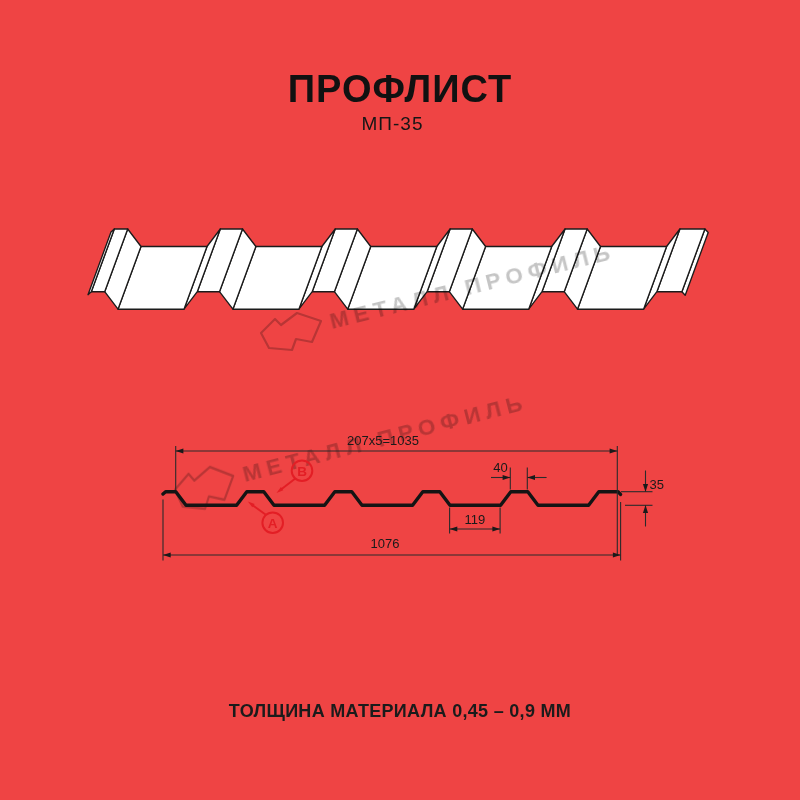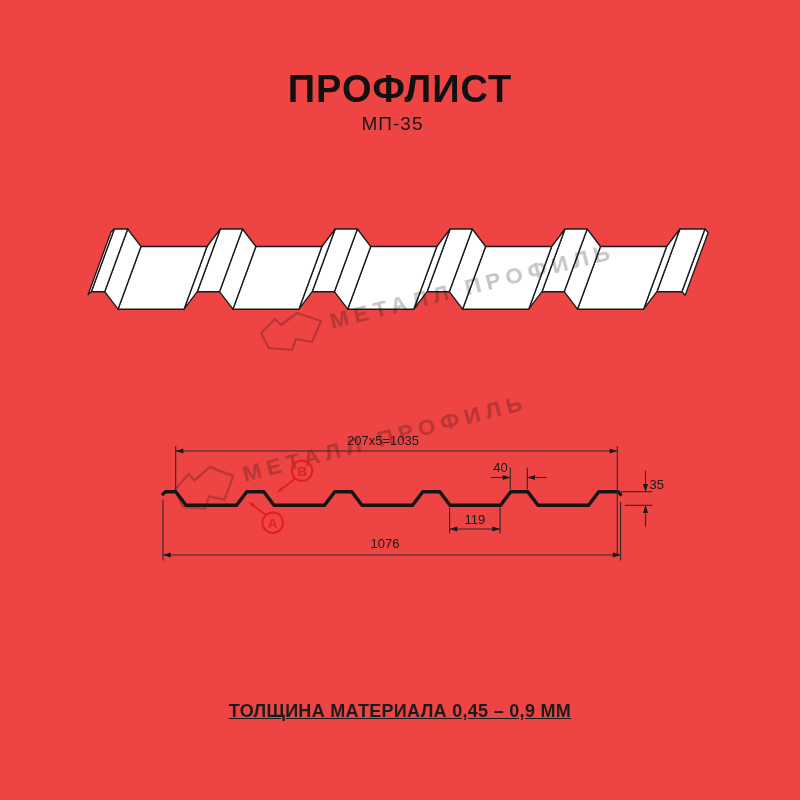--- a/index.html
+++ b/index.html
@@ -3,21 +3,21 @@
 <meta charset="utf-8">
 <style>
   html,body{margin:0;padding:0;background:#fff;}
   .page{position:relative;width:800px;height:800px;background:#ef4444;overflow:hidden;
         font-family:"Liberation Sans",sans-serif;color:#1a1a1a;}
   .title{position:absolute;top:68px;left:0;width:800px;text-align:center;
          font-size:38px;font-weight:bold;letter-spacing:1px;color:#111;}
   .subtitle{position:absolute;top:113px;left:0;width:785px;text-align:center;
          font-size:19px;font-weight:normal;letter-spacing:1px;color:#161616;}
   .footer{position:absolute;top:701px;left:0;width:800px;text-align:center;
-         font-size:18px;font-weight:600;letter-spacing:0.3px;color:#1b1b1b;text-decoration:underline;}
+         font-size:18px;font-weight:600;letter-spacing:0.3px;color:#1b1b1b;}
   svg{position:absolute;top:0;left:0;}
   .wm{mix-blend-mode:multiply;}
   .wm-text{fill:#c5c5c5;font-weight:bold;font-size:22.5px;letter-spacing:5.5px;
            font-family:"Liberation Sans",sans-serif;}
   .wm-logo{fill:none;stroke:#c6c6c6;stroke-width:2.2;stroke-linejoin:round;}
   .thin{stroke:#2b2b2b;stroke-width:1.1;fill:none;}
   .head{fill:#1a1a1a;stroke:none;}
   .dimtxt{fill:#1a1a1a;font-size:13px;font-family:"Liberation Sans",sans-serif;}
   .red{stroke:#e31e25;fill:none;stroke-width:2;}
   .redhead{fill:#e31e25;stroke:none;}

